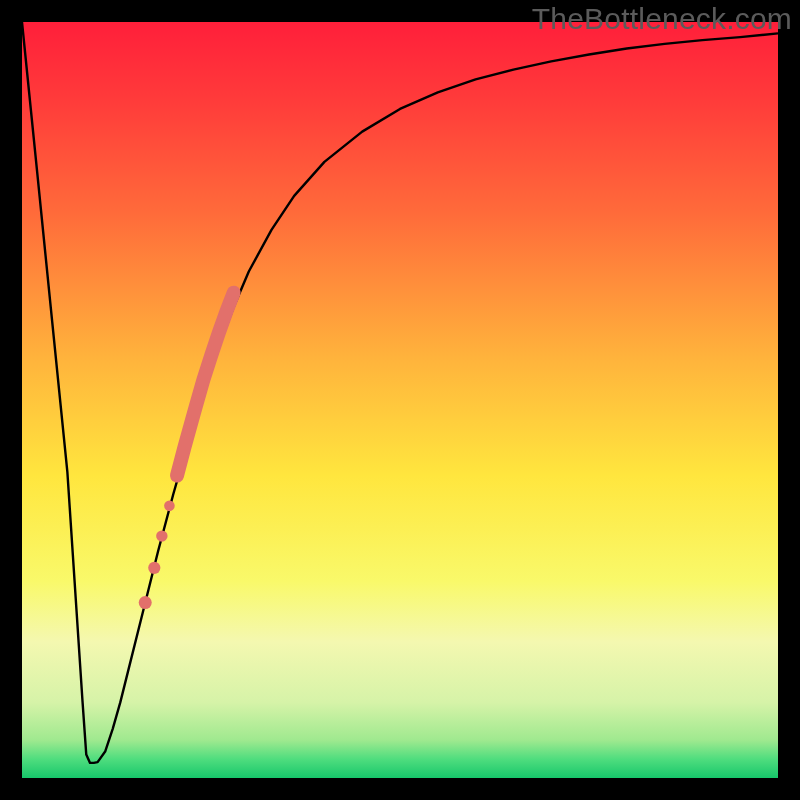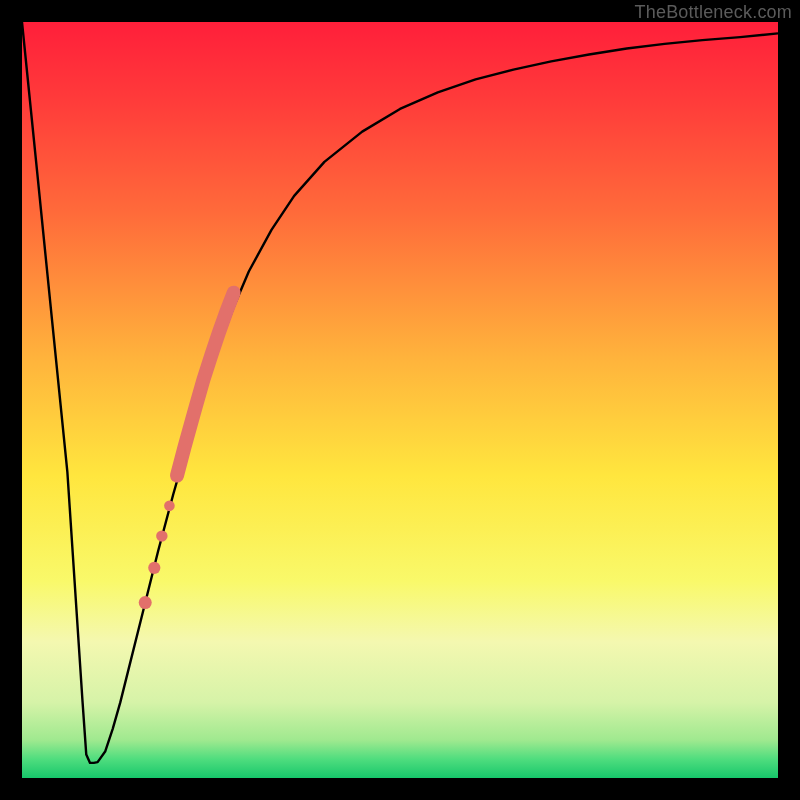--- a/index.html
+++ b/index.html
@@ -24,21 +24,21 @@
     left: 22px;
     width: 756px;
     height: 756px;
     overflow: hidden;
   }
   .watermark {
     position: absolute;
     top: 2px;
     right: 8px;
     font-family: Arial, Helvetica, sans-serif;
-    font-size: 18px;
+    font-size: 30px;
     color: #5b5b5b;
     text-align: right;
     user-select: none;
     letter-spacing: 0.2px;
   }
   svg {
     position: absolute;
     left: 0;
     top: 0;
   }

